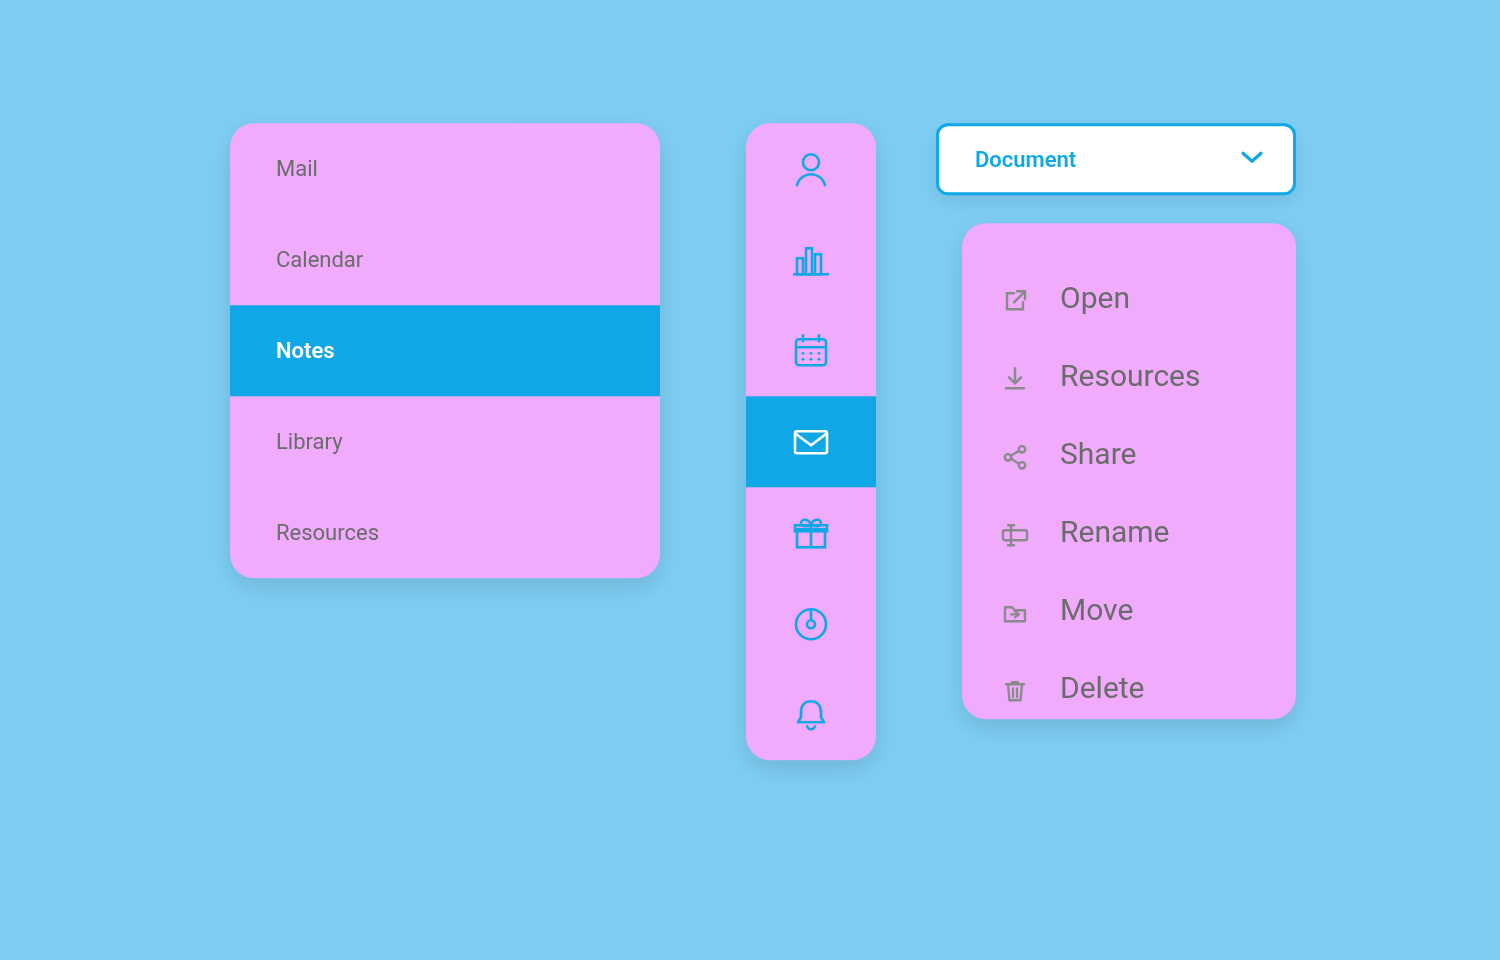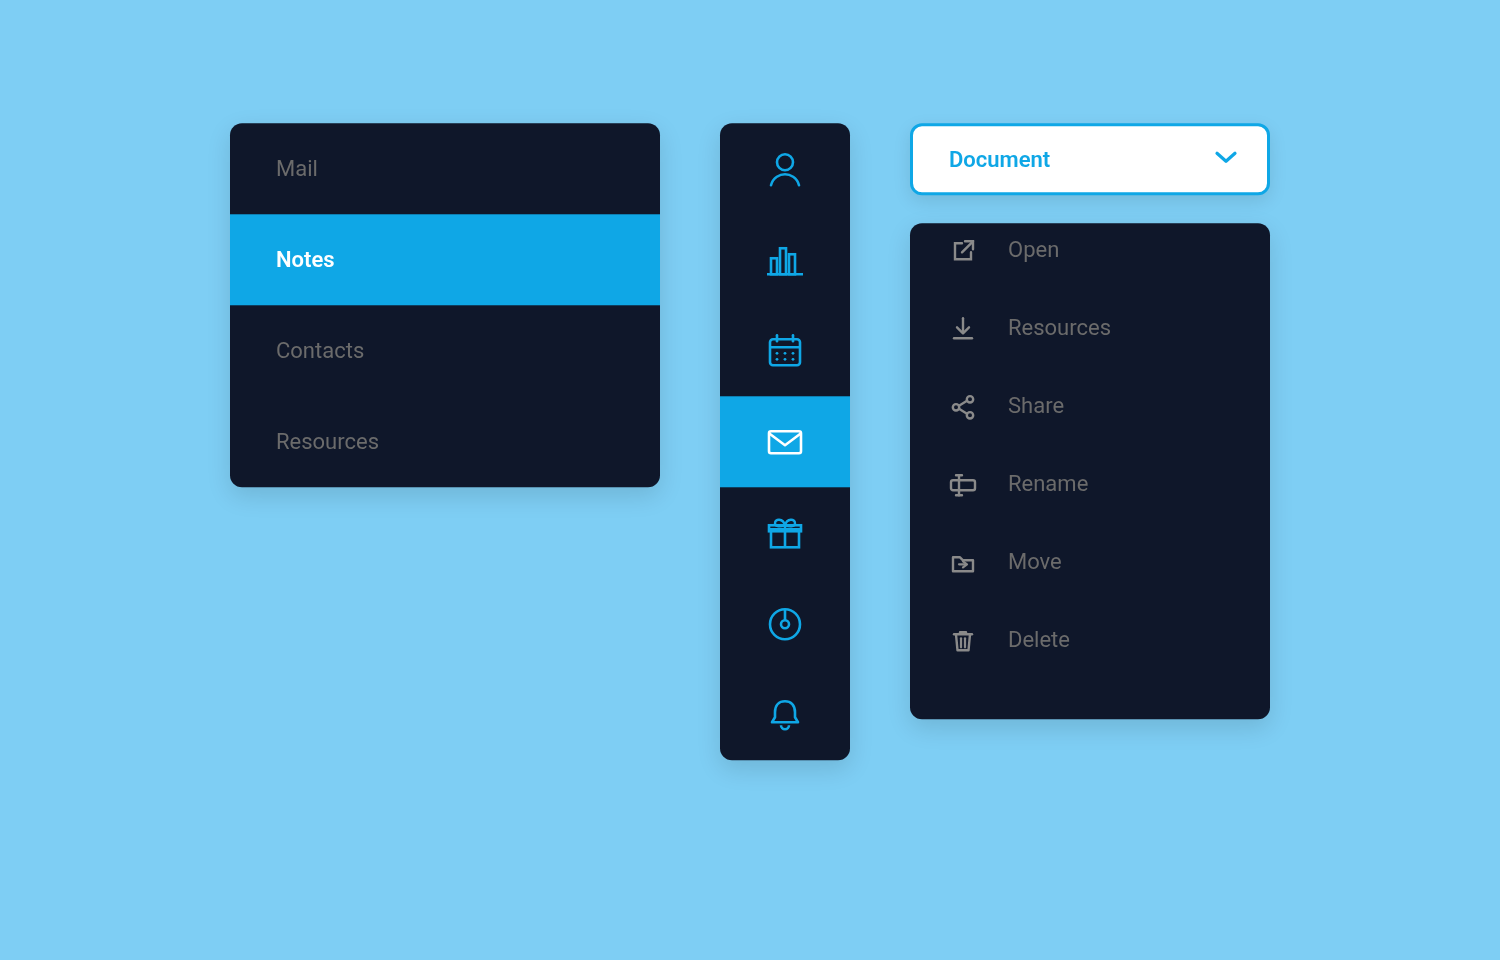--- a/index.html
+++ b/index.html
@@ -12,24 +12,25 @@
   }
   .stage {
     position: absolute;
     left: 50%; top: 50%;
     transform: translate(-50%, -56%);
     display: flex;
     align-items: flex-start;
     gap: 60px;
   }
   .card {
-    background: #0f172a;
-    border-radius: 12px;
+    background: #f0abfc;
+    border-radius: 24px;
     box-shadow: 0 8px 24px rgba(0,0,0,0.12);
     overflow: hidden;
+    margin-left: 26px;
   }
 
   
   .menu {
     width: 430px;
   }
   .menu-item {
     height: 91px;
     display: flex;
     align-items: center;
@@ -81,49 +82,52 @@
     font-weight: 600;
     cursor: pointer;
     box-shadow: 0 6px 18px rgba(0,0,0,0.10);
   }
   .action-menu {
     padding: 14px 0;
   }
   .action-item {
     height: 78px;
     display: flex;
-    align-items: flex-start;
+    align-items: flex-end;
     gap: 28px;
     padding: 0 36px;
-    font-size: 22px;
+    font-size: 30px;
     color: #6b6b6b;
     cursor: pointer;
   }
   .action-item .icon-slot {
     width: 34px;
     display: flex;
     align-items: center;
     justify-content: center;
   }
   .action-item svg .stroke { stroke: #8a8a8a; }
 </style>
 </head>
 <body>
 
 <div class="stage">
 
   <div class="card menu">
     <div class="menu-item">
       <span>Mail</span>
     </div>
+    <div class="menu-item">
+      <span>Calendar</span>
+    </div>
     <div class="menu-item active">
       <span>Notes</span>
     </div>
     <div class="menu-item">
-      <span>Contacts</span>
+      <span>Library</span>
     </div>
     <div class="menu-item">
       <span>Resources</span>
     </div>
   </div>
 
   <div class="card rail">
 
     <div class="rail-item">
       <span>

